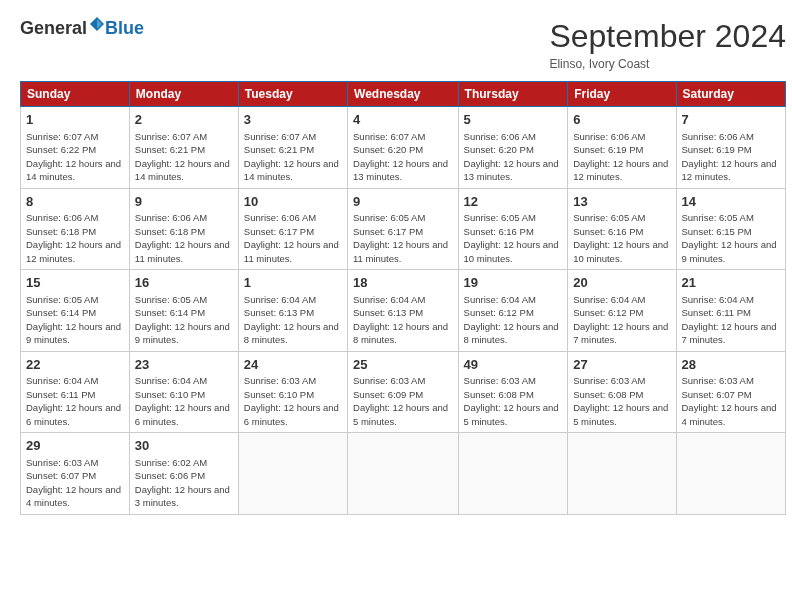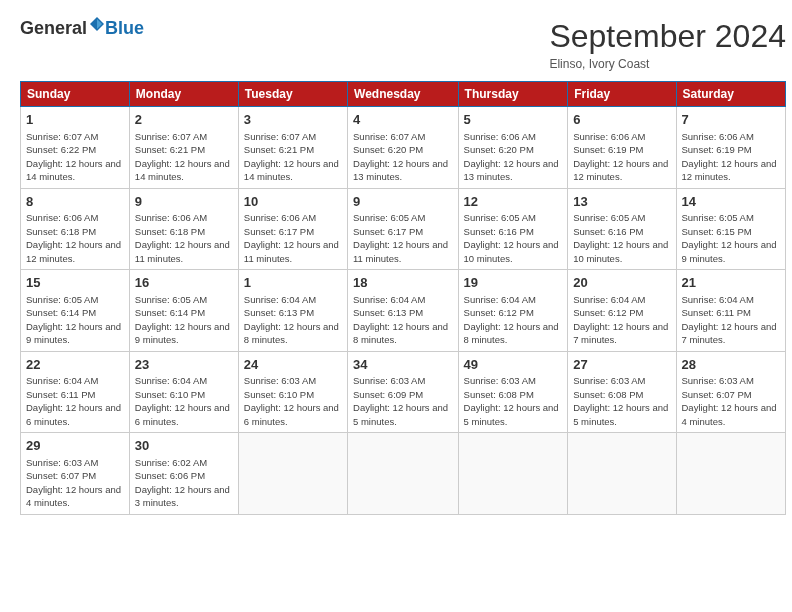--- a/index.html
+++ b/index.html
@@ -240,21 +240,21 @@
   </td>
           <td>
     <span class="day-number">23</span>
     <span class="day-info">Sunrise: 6:04 AM<br>Sunset: 6:10 PM<br>Daylight: 12 hours and 6 minutes.</span>
   </td>
           <td>
     <span class="day-number">24</span>
     <span class="day-info">Sunrise: 6:03 AM<br>Sunset: 6:10 PM<br>Daylight: 12 hours and 6 minutes.</span>
   </td>
           <td>
-    <span class="day-number">34</span>
+    <span class="day-number">25</span>
     <span class="day-info">Sunrise: 6:03 AM<br>Sunset: 6:09 PM<br>Daylight: 12 hours and 5 minutes.</span>
   </td>
           <td>
     <span class="day-number">49</span>
     <span class="day-info">Sunrise: 6:03 AM<br>Sunset: 6:08 PM<br>Daylight: 12 hours and 5 minutes.</span>
   </td>
           <td>
     <span class="day-number">27</span>
     <span class="day-info">Sunrise: 6:03 AM<br>Sunset: 6:08 PM<br>Daylight: 12 hours and 5 minutes.</span>
   </td>

